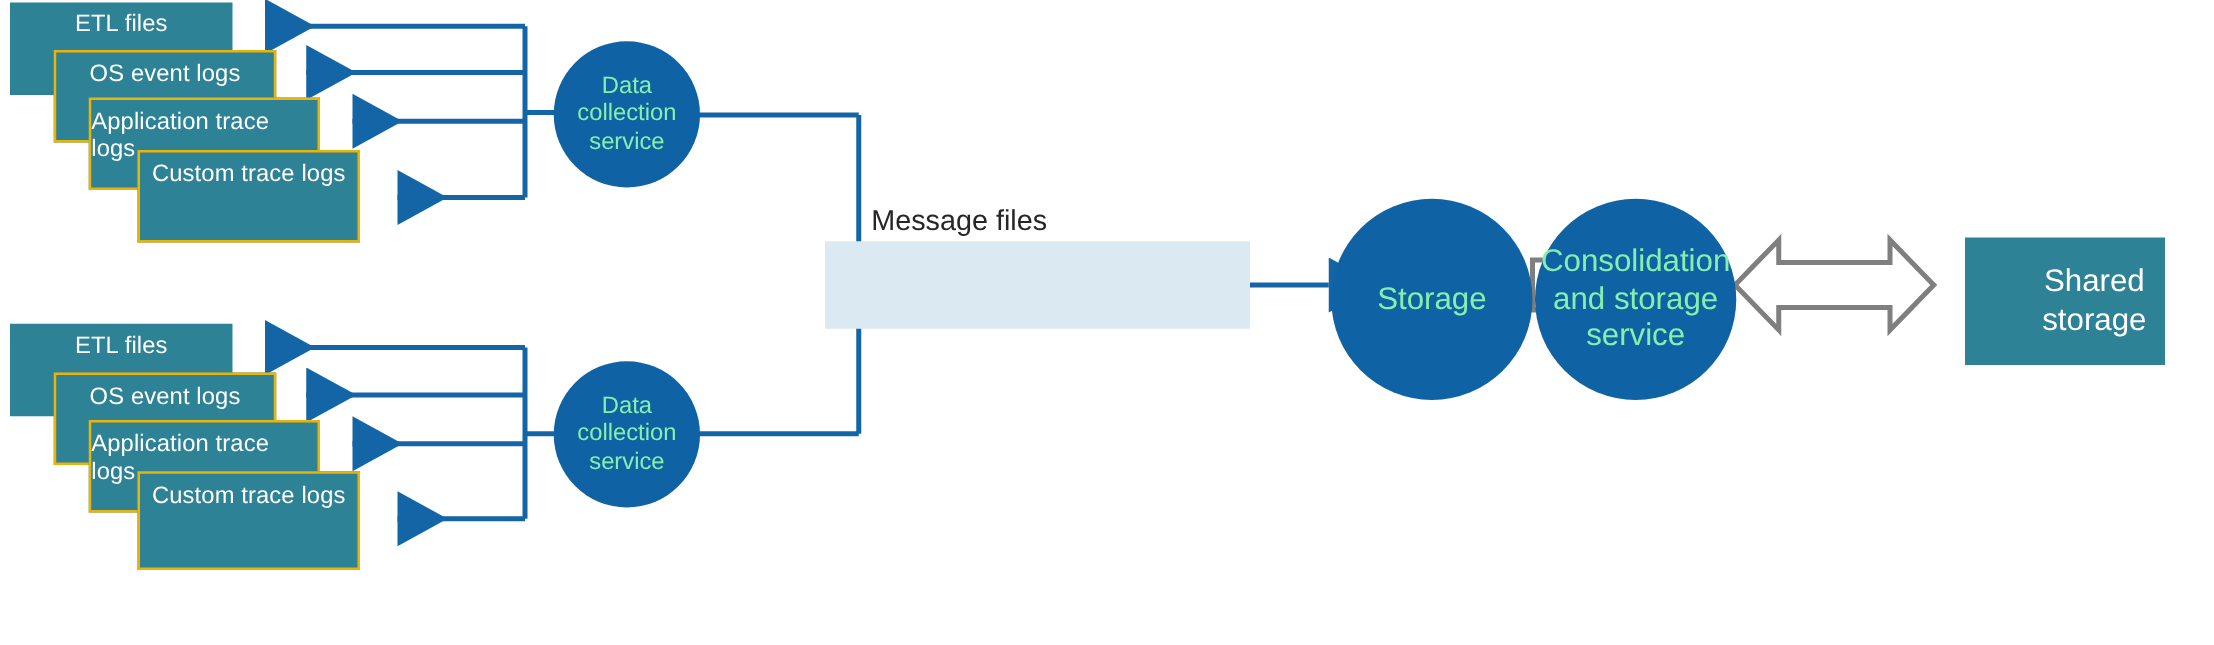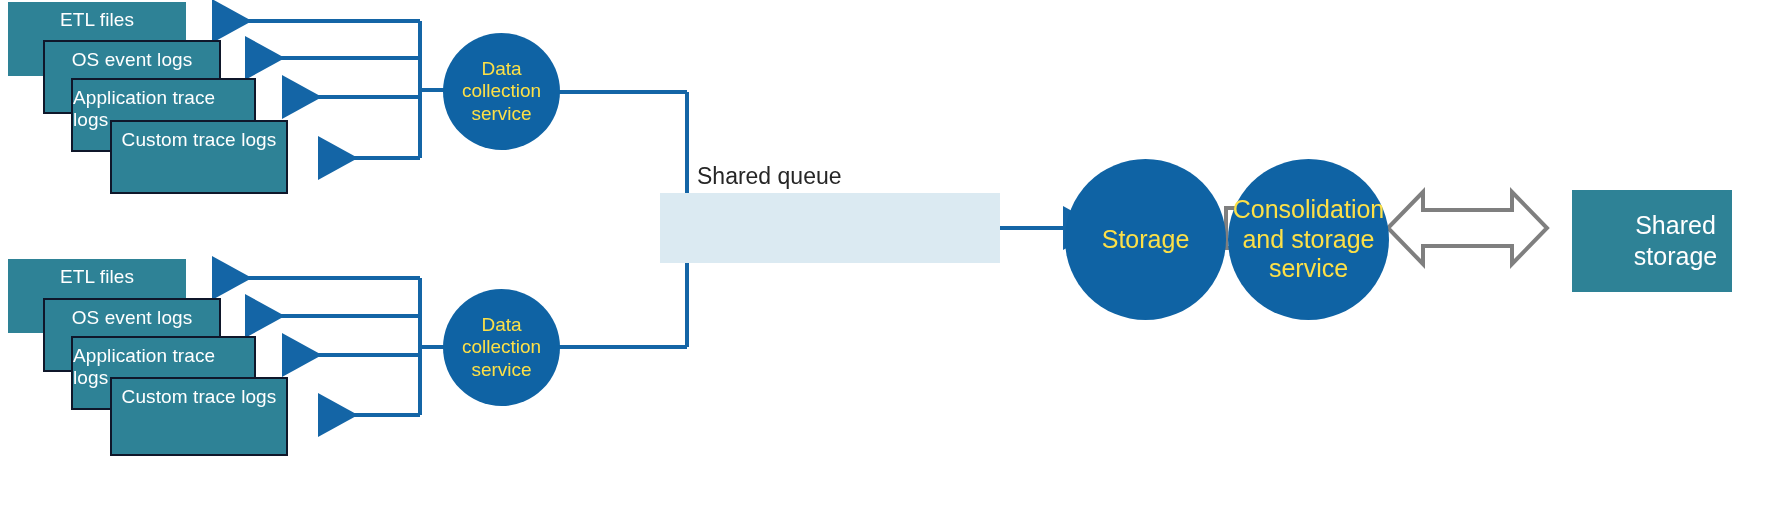--- a/index.html
+++ b/index.html
@@ -31,28 +31,28 @@
     background: #2E8296;
     color: #ffffff;
     display: flex;
     align-items: flex-start;
     justify-content: center;
     box-sizing: border-box;
     font-size: 19px;
     font-weight: 400;
     letter-spacing: 0.1px;
     padding-top: 7px;
-    border: 2px solid #0f172a;
+    border: 2px solid #eab308;
   }
   .log-box.no-border { border: none; }
   .circle {
     position: absolute;
     border-radius: 50%;
     background: #0F63A4;
-    color: #fde047;
+    color: #86efac;
     display: flex;
     align-items: center;
     justify-content: center;
     text-align: center;
     line-height: 1.18;
     box-sizing: border-box;
   }
   .circle-sm { font-size: 19px; }
   .circle-lg { font-size: 25px; }
   .rect-node {
@@ -206,21 +206,21 @@
   </div>
 
   <div class="circle circle-sm" style="left:443px; top:289px; width:117px; height:117px;">
     <div>
       <div>Data</div>
       <div>collection</div>
       <div>service</div>
     </div>
   </div>
 
-  <div class="queue-label" style="left:697px; top:163px;">Shared queue</div>
+  <div class="queue-label" style="left:697px; top:163px;">Message files</div>
   <div class="queue-box" style="left:660px; top:193px; width:340px; height:70px;"></div>
 
   <div class="circle circle-lg" style="left:1065px; top:159px; width:161px; height:161px;">
     <div>
       <div>Storage</div>
     </div>
   </div>
 
   <div class="circle circle-lg" style="left:1228px; top:159px; width:161px; height:161px;">
     <div>

